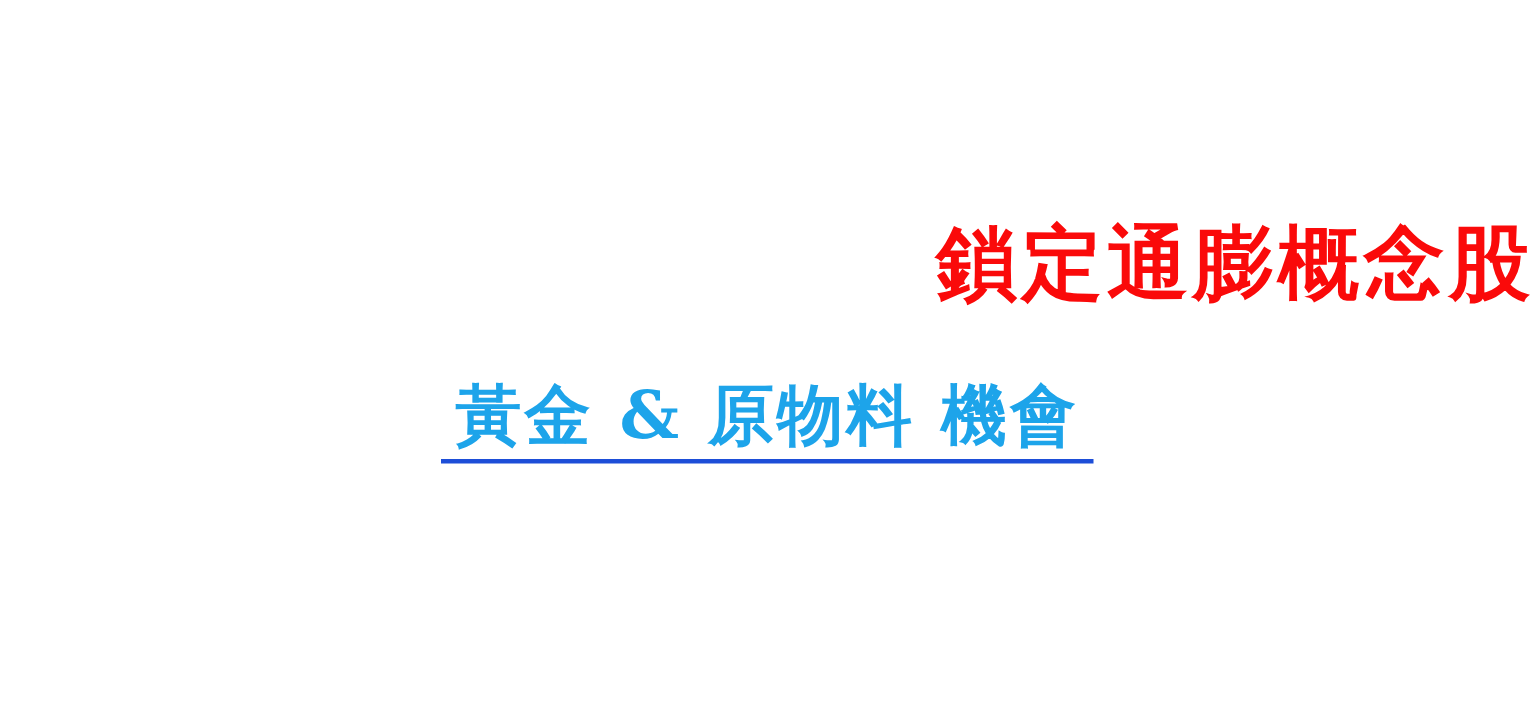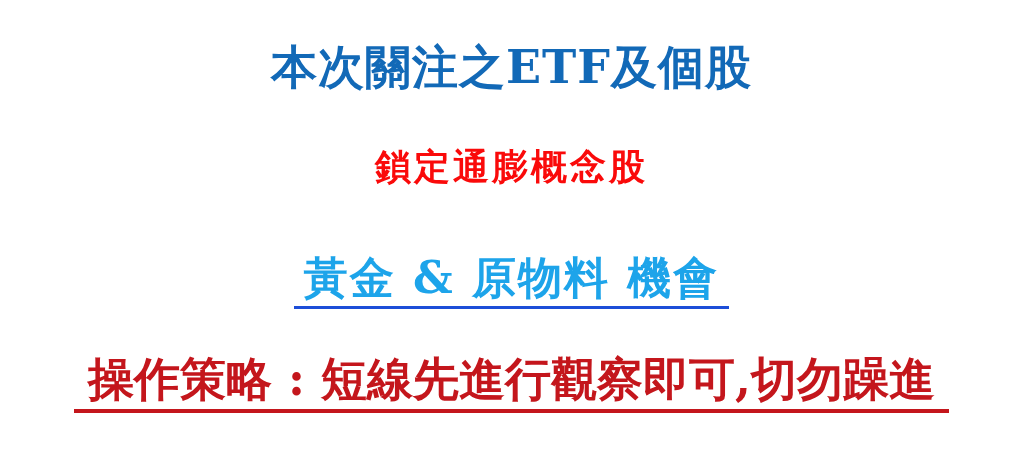--- a/index.html
+++ b/index.html
@@ -37,23 +37,24 @@
   .line-1 {
     top: 44px;
     font-size: 46px;
     color: #1269B7;
     letter-spacing: 1px;
   }
 
   
   .line-2 {
     top: 148px;
-    font-size: 36px;
+    font-size: 54px;
     color: #FA0A0A;
     letter-spacing: 3px;
+    text-align: right;
   }
 
   
   .line-3 {
     top: 256px;
     font-size: 44px;
     color: #1DA4EA;
     letter-spacing: 2px;
   }
   .line-3 .ul {
@@ -73,29 +74,23 @@
     display: inline-block;
     padding: 0 14px 7px 14px;
     border-bottom: 4px solid #C4161C;
   }
 </style>
 </head>
 <body>
 
 <div class="slide">
 
-  <div class="line line-1">
-    <span>本次關注之ETF及個股</span>
-  </div>
 
   <div class="line line-2">
     <span>鎖定通膨概念股</span>
   </div>
 
   <div class="line line-3">
     <span class="ul">黃金 &amp; 原物料 機會</span>
   </div>
 
-  <div class="line line-4">
-    <span class="ul">操作策略 : 短線先進行觀察即可,切勿躁進</span>
-  </div>
 
 </div>
 
 </body></html>

